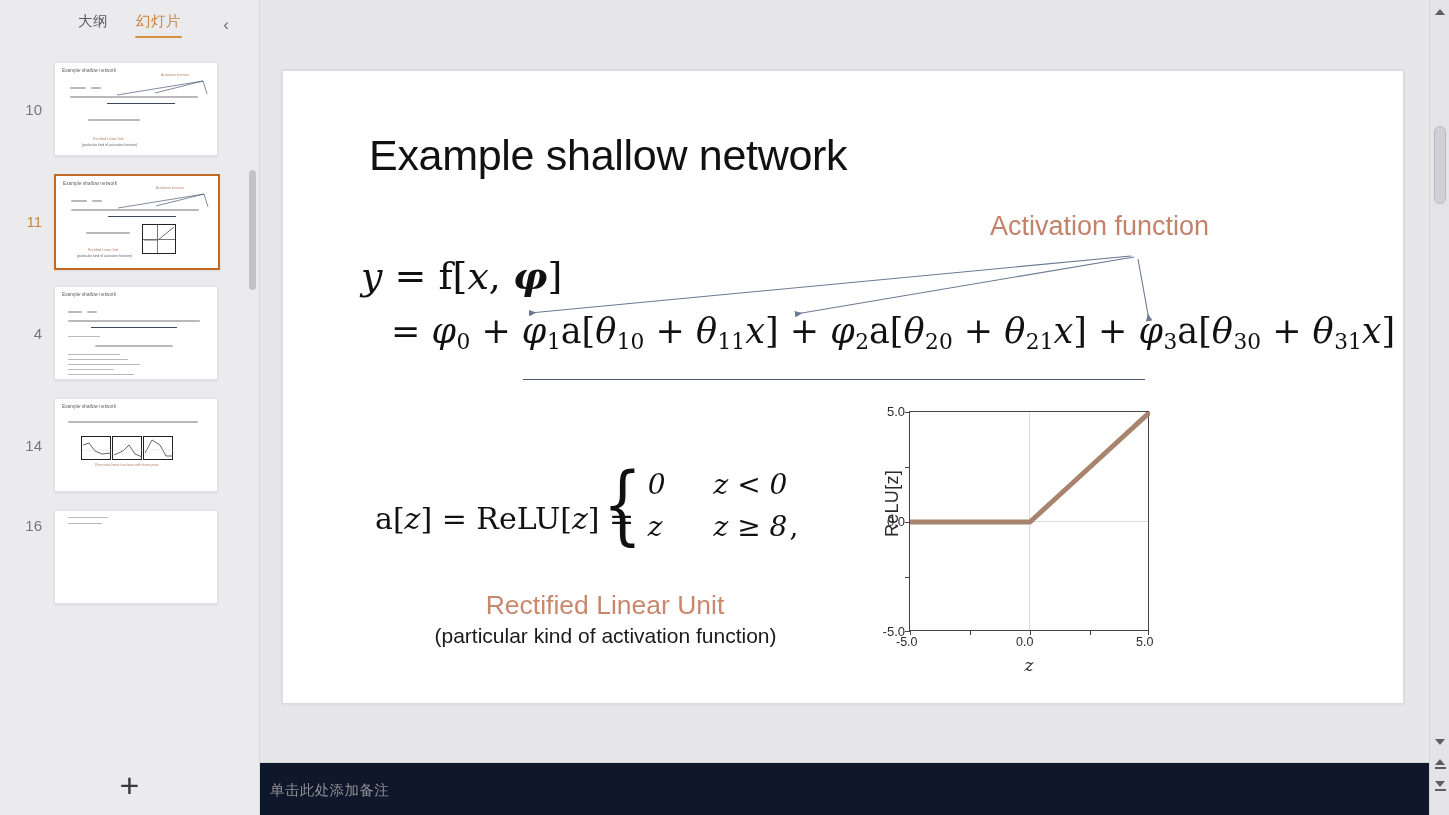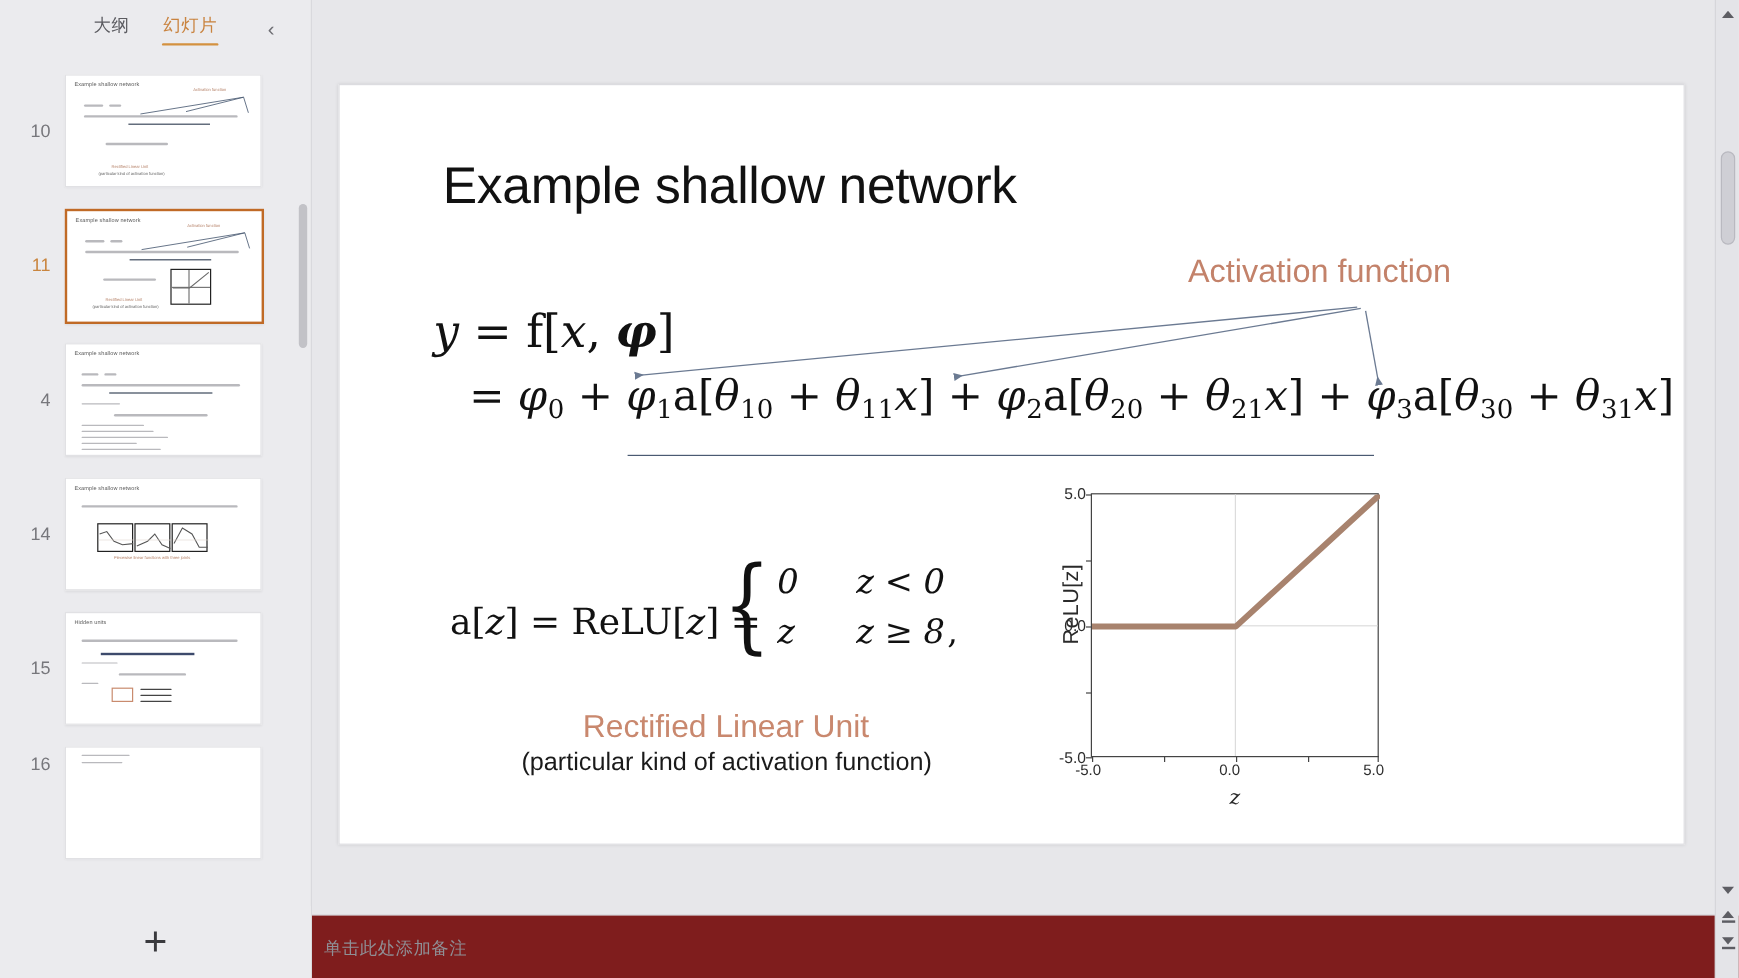--- a/index.html
+++ b/index.html
@@ -287,21 +287,21 @@
 
   
   .notes-divider {
     position: absolute;
     left: 0; right: 0; top: 762px;
     height: 1px; background: #d3d3d8;
   }
   .notes-pane {
     position: absolute;
     left: 0; right: 0; top: 763px; bottom: 0;
-    background: #7f1d1d;
+    background: #0f172a;
   }
   .notes-placeholder {
     position: absolute;
     left: 10px; top: 18px;
     font-size: 14.5px; color: #8f8f95;
     letter-spacing: .4px;
   }
   .watermark {
     position: absolute;
     right: 16px; top: 8px;
@@ -445,35 +445,20 @@
             <div class="mini-box" style="left:88px;top:37px;width:30px;height:24px;">
               <svg style="position:absolute;left:0;top:0;width:30px;height:24px;" viewBox="0 0 30 24">
                 <path d="M1,16 L8,3 L16,8 L22,19 L29,19" stroke="#555" stroke-width=".9" fill="none"></path>
                 <path d="M0,13 L30,13" stroke="#e0d6d0" stroke-width=".5"></path>
               </svg>
             </div>
             <div class="mini-caption" style="left:40px;top:64px;">Piecewise linear functions with three joints</div>
           </div>
         </div>
 
-        <div class="thumb-row">
-          <div class="thumb-num">15</div>
-          <div class="thumb-card">
-            <div class="mini-title">Hidden units</div>
-            <div class="mini-line" style="left:13px;top:22px;width:130px;"></div>
-            <div class="mini-rule" style="left:29px;top:33px;width:78px;height:1.8px;background:#3d4a6c;"></div>
-            <div class="mini-line" style="left:13px;top:41px;width:30px;height:1.2px;"></div>
-            <div class="mini-line" style="left:44px;top:50px;width:56px;"></div>
-            <div class="mini-line" style="left:13px;top:58px;width:14px;height:1.2px;"></div>
-            <div class="mini-box" style="left:38px;top:62px;width:18px;height:12px;border-color:#c98b6e;"></div>
-            <div class="mini-line" style="left:62px;top:63px;width:26px;height:1.3px;background:#444;"></div>
-            <div class="mini-line" style="left:62px;top:68px;width:26px;height:1.3px;background:#444;"></div>
-            <div class="mini-line" style="left:62px;top:73px;width:26px;height:1.3px;background:#444;"></div>
-          </div>
-        </div>
 
         <div class="thumb-row">
           <div class="thumb-num" style="margin-top:8px;">16</div>
           <div class="thumb-card">
             <div class="mini-line" style="left:13px;top:6px;width:40px;height:1.4px;"></div>
             <div class="mini-line" style="left:13px;top:12px;width:34px;height:1.4px;"></div>
           </div>
         </div>
 
       </div>

